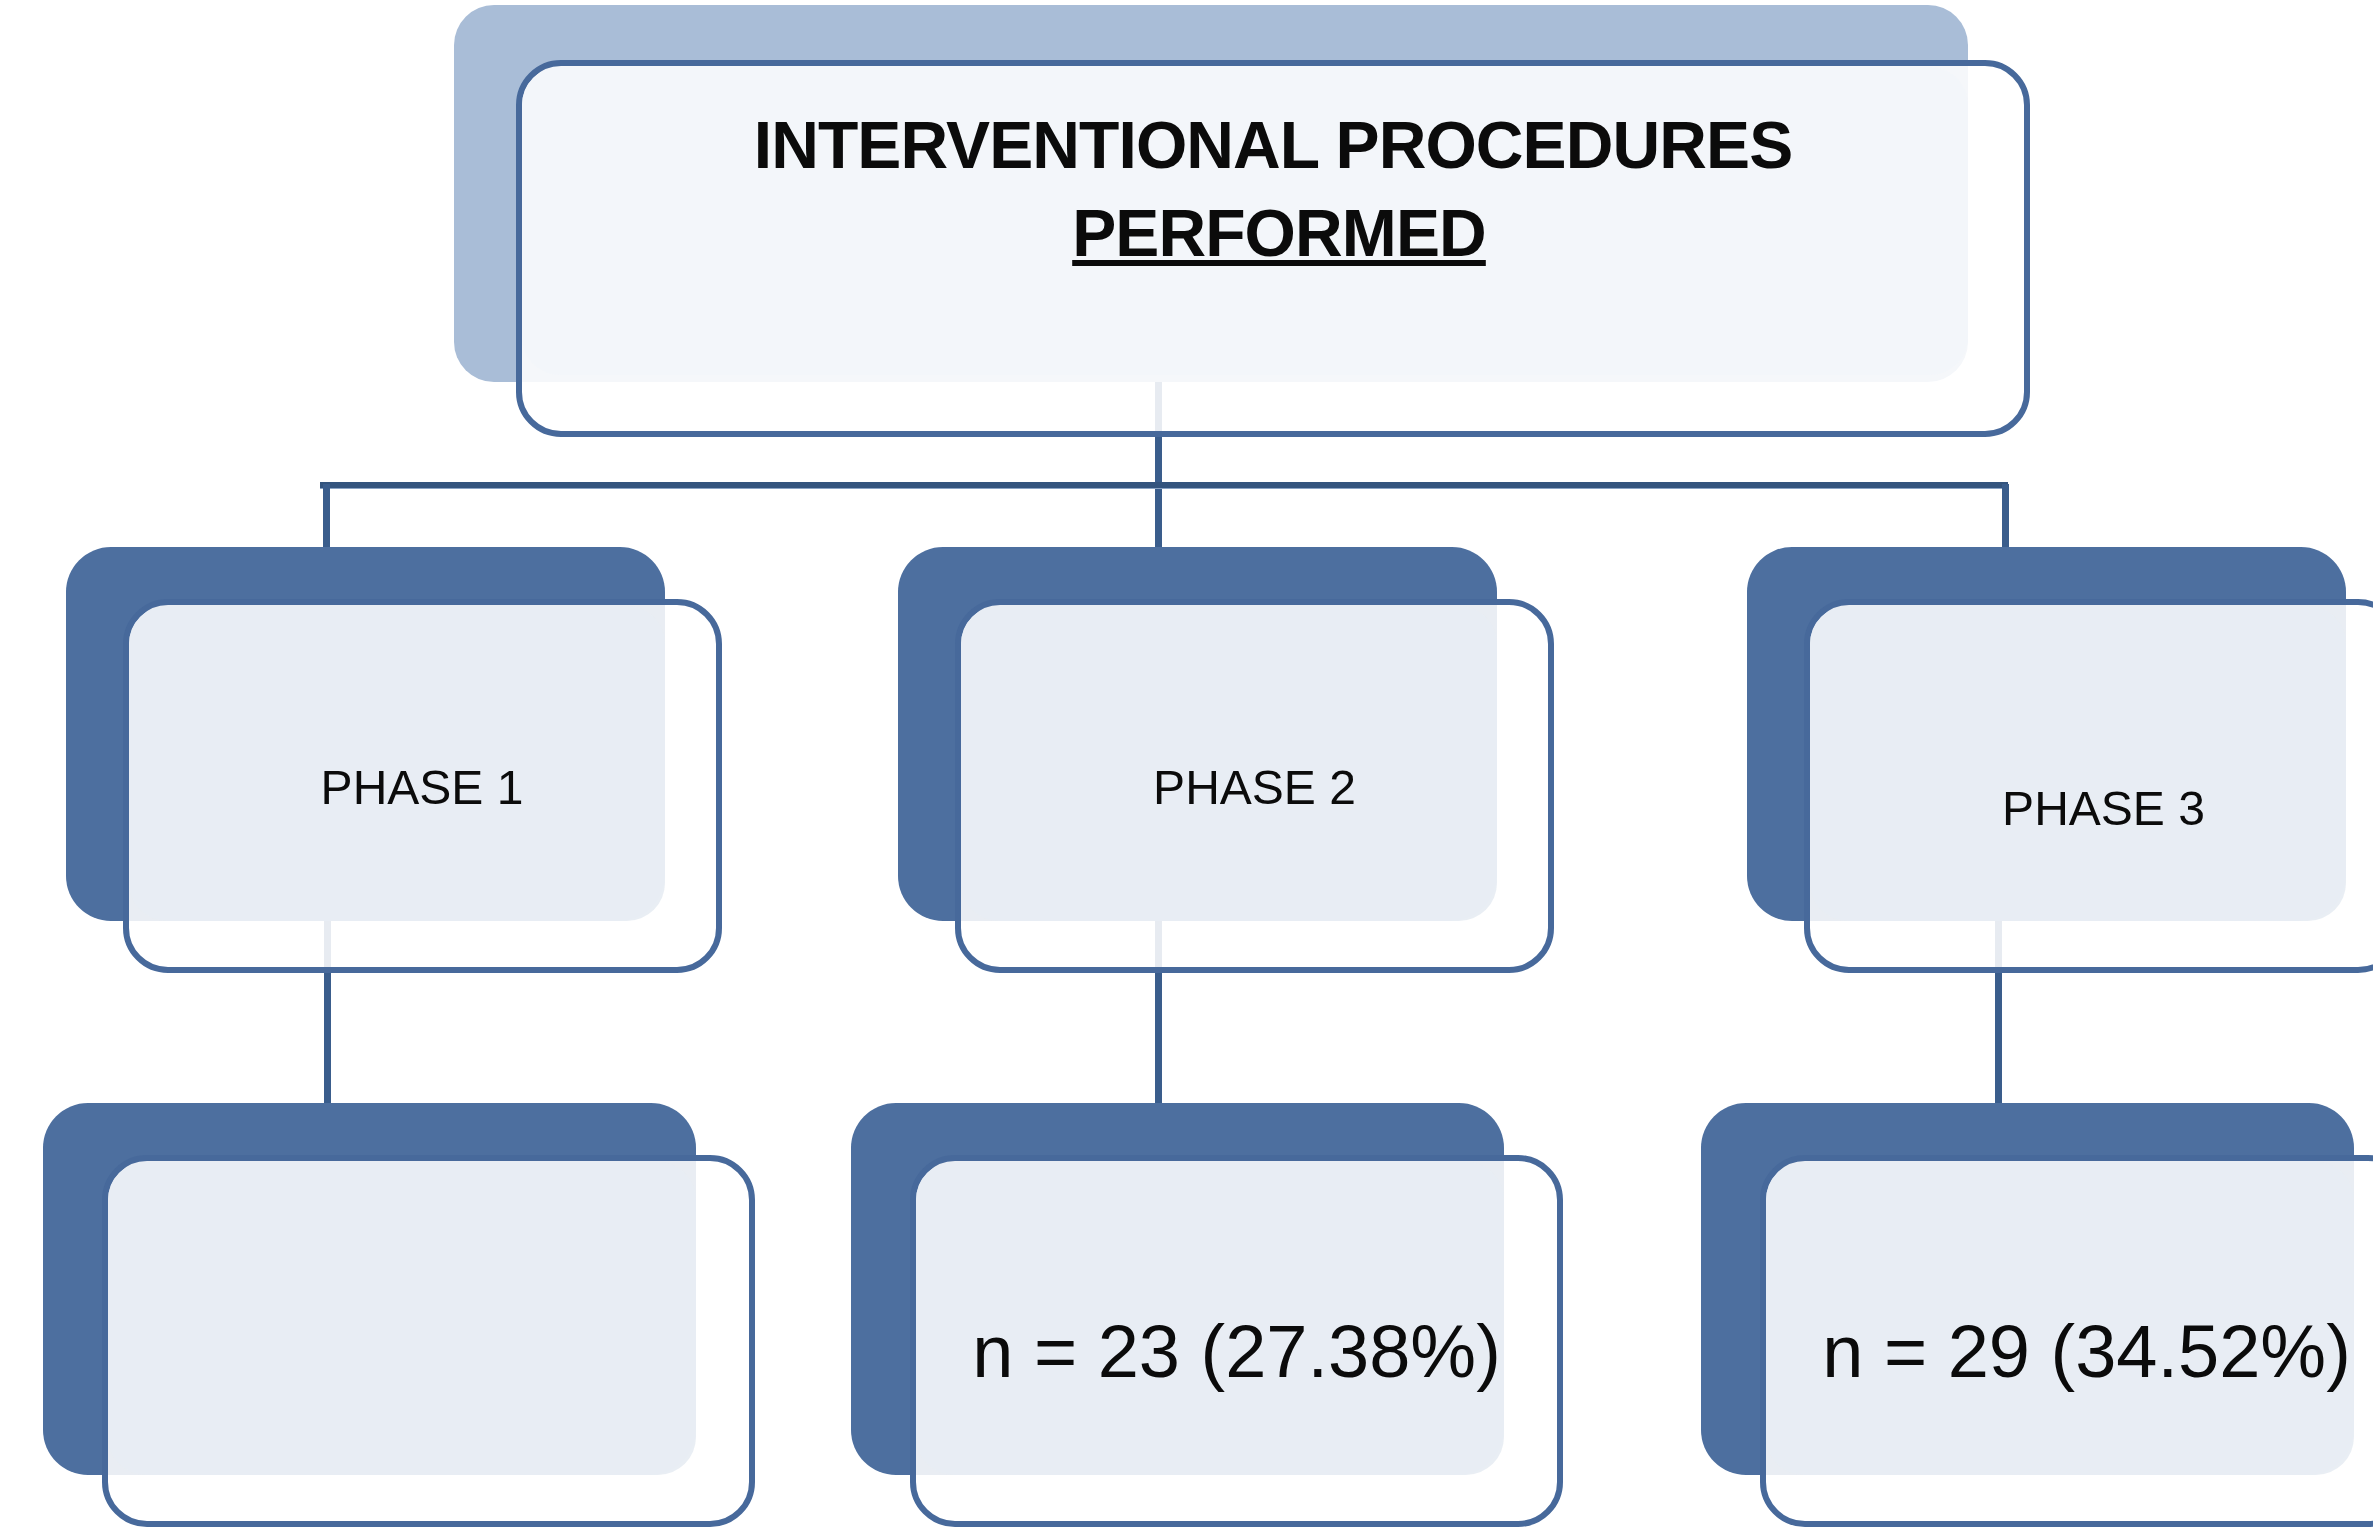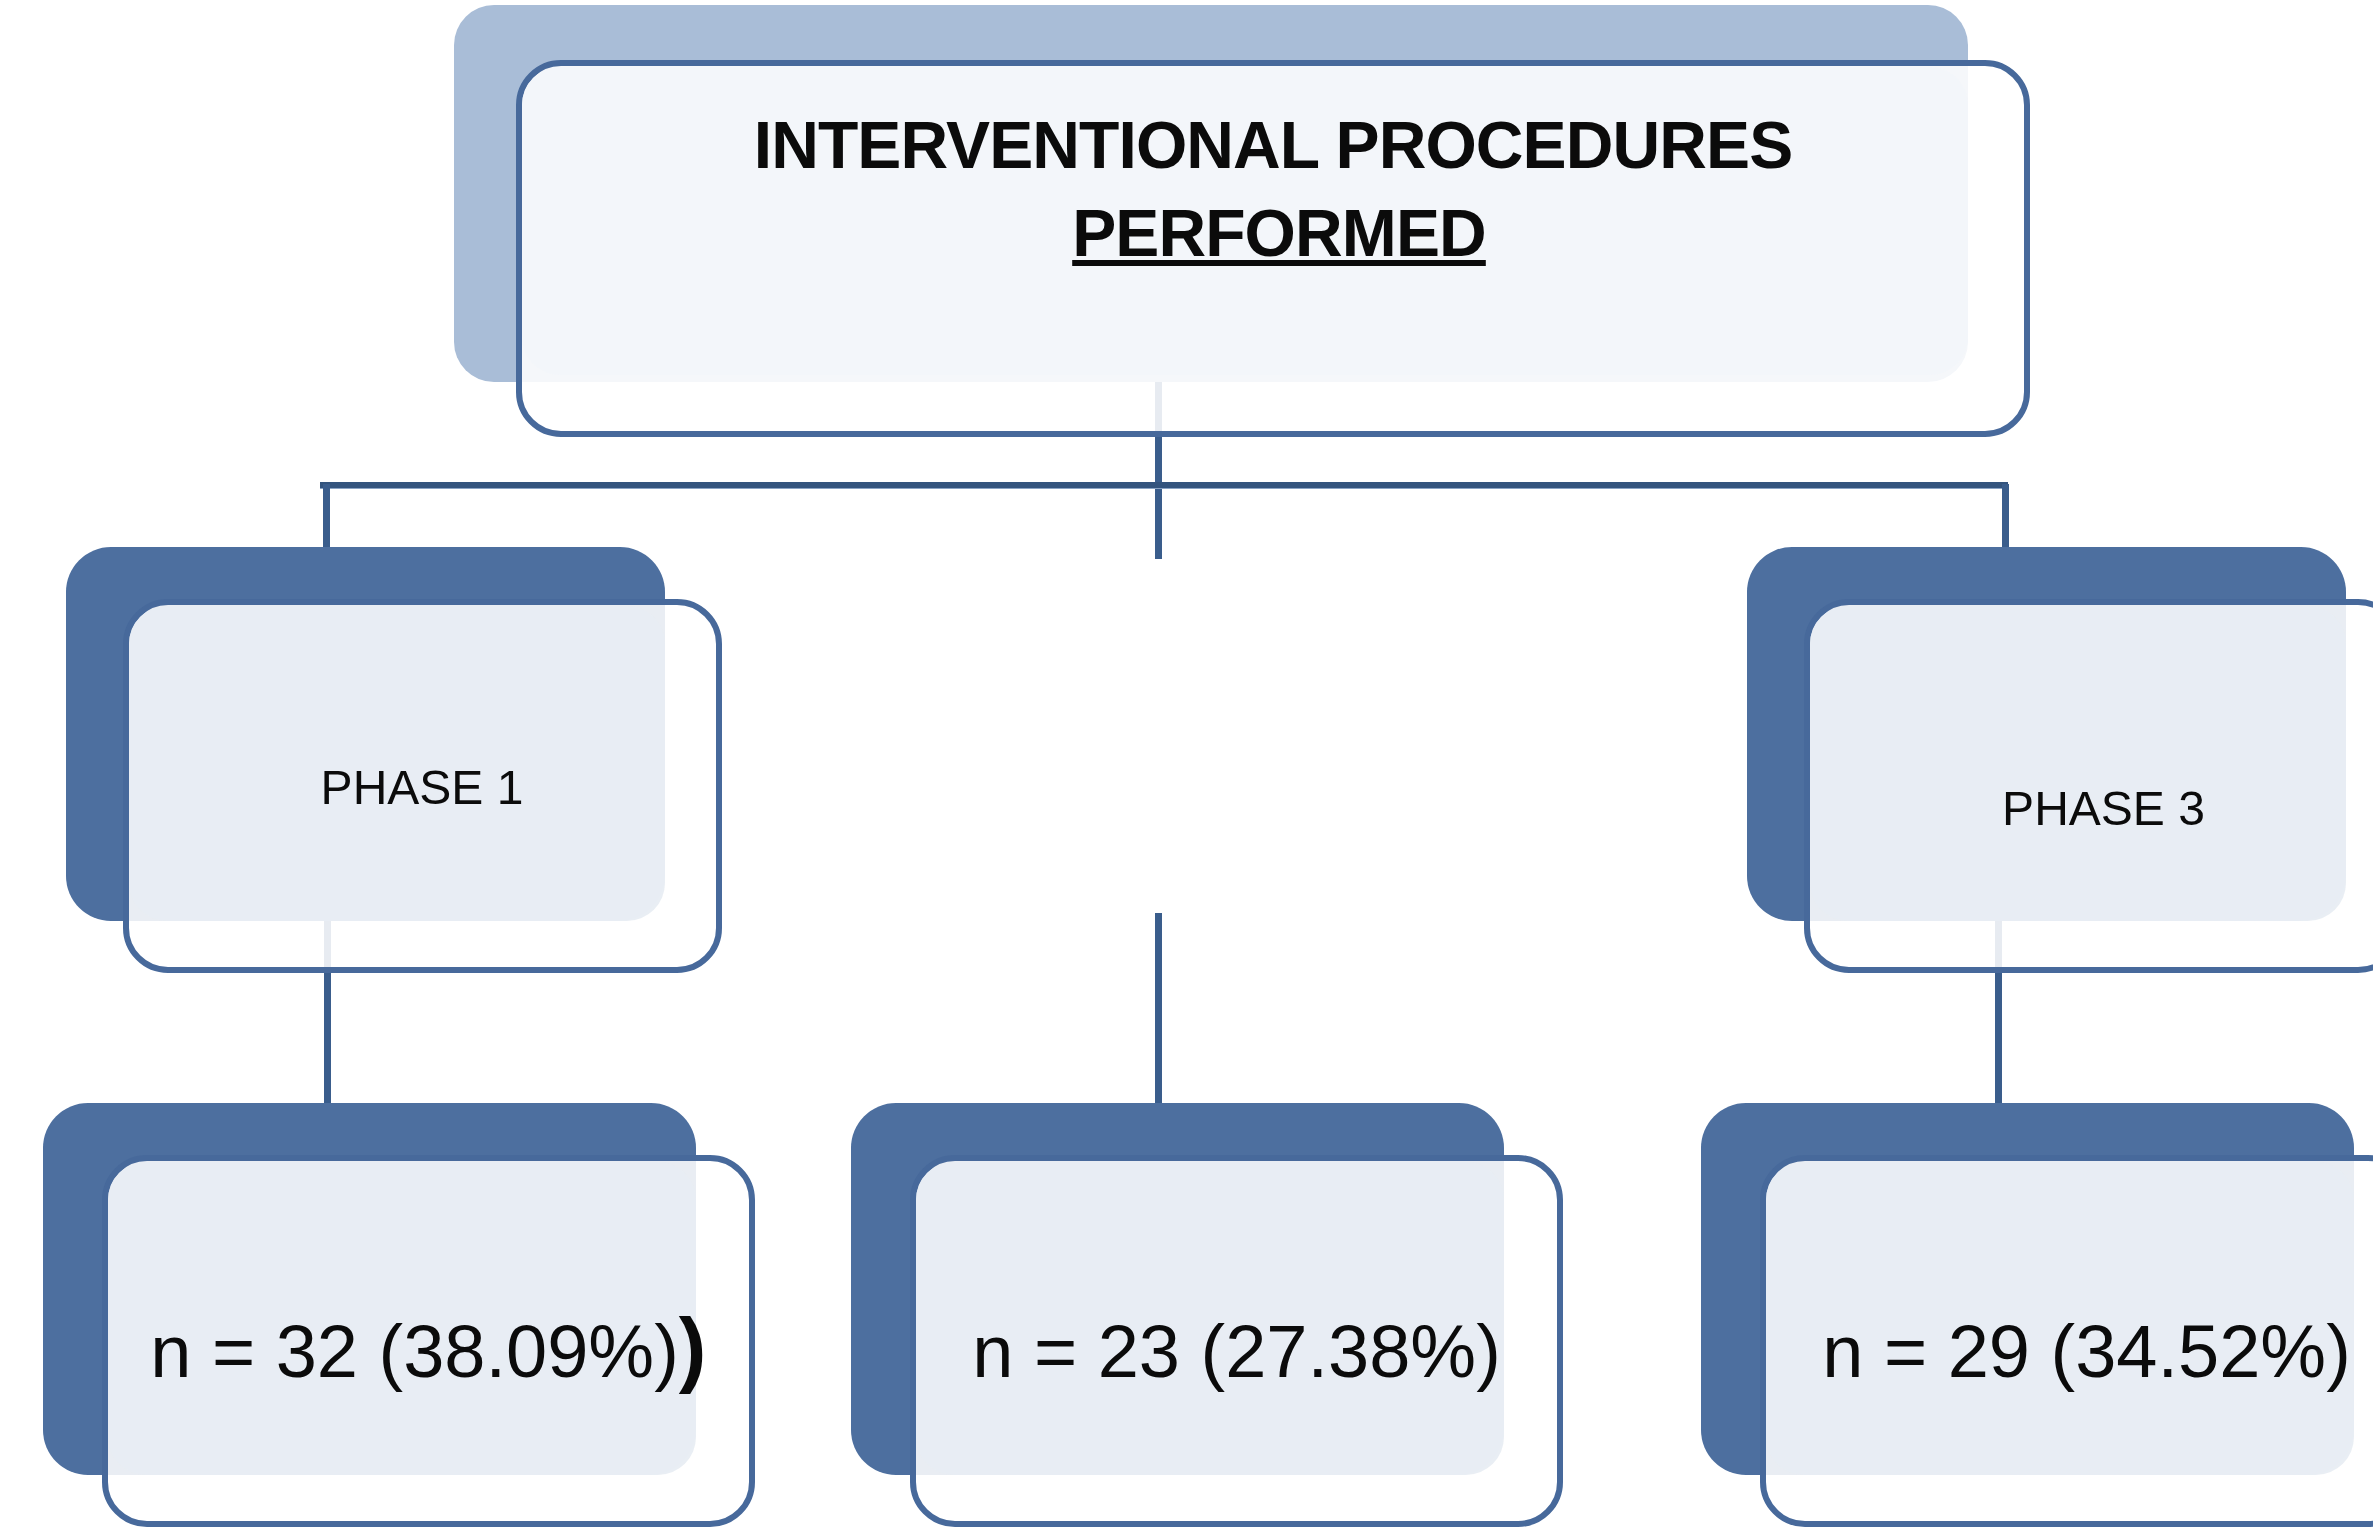--- a/index.html
+++ b/index.html
@@ -51,33 +51,38 @@
     <div class="label title-line" style="left:68px;top:186px;width:1514px;text-decoration:underline;">PERFORMED</div>
   </div>
 
   <div class="node node--phase" style="left:26.5px;top:547px;width:719px;height:483px;">
     <div class="shadow" style="left:0;top:0;width:599px;height:374px;"></div>
     <div class="bbox" style="left:57px;top:52px;width:599px;height:374px;"></div>
     <div class="panel" style="left:63px;top:59px;width:536px;height:315px;"></div>
     <div class="label phase-label" style="left:57px;top:203px;width:599px;">PHASE 1</div>
   </div>
 
+  <div class="node node--phase" style="left:859px;top:547px;width:719px;height:483px;">
+    <div class="shadow" style="left:0;top:0;width:599px;height:374px;"></div>
+    <div class="bbox" style="left:57px;top:52px;width:599px;height:374px;"></div>
+    <div class="panel" style="left:63px;top:59px;width:536px;height:315px;"></div>
+    <div class="label phase-label" style="left:57px;top:203px;width:599px;">PHASE 2</div>
+  </div>
 
   <div class="node node--phase" style="left:1708px;top:547px;width:719px;height:483px;">
     <div class="shadow" style="left:0;top:0;width:599px;height:374px;"></div>
     <div class="bbox" style="left:57px;top:52px;width:599px;height:374px;"></div>
     <div class="panel" style="left:63px;top:59px;width:536px;height:315px;"></div>
     <div class="label phase-label" style="left:57px;top:224px;width:599px;">PHASE 3</div>
   </div>
 
   <div class="node node--count" style="left:3.8px;top:1103px;width:729px;height:435px;">
     <div class="shadow" style="left:0;top:0;width:653px;height:372px;"></div>
     <div class="bbox" style="left:59px;top:52px;width:653px;height:372px;"></div>
     <div class="panel" style="left:65px;top:59px;width:588px;height:313px;"></div>
-    <div class="label count-label" style="left:59px;top:202px;width:653px;"><span>n = 32 (38.09%)</span><span class="count-suffix">)</span></div>
   </div>
 
   <div class="node node--count" style="left:812px;top:1103px;width:729px;height:435px;">
     <div class="shadow" style="left:0;top:0;width:653px;height:372px;"></div>
     <div class="bbox" style="left:59px;top:52px;width:653px;height:372px;"></div>
     <div class="panel" style="left:65px;top:59px;width:588px;height:313px;"></div>
     <div class="label count-label" style="left:59px;top:202px;width:653px;"><span>n = 23 (27.38%)</span><span class="count-suffix"></span></div>
   </div>
 
   <div class="node node--count" style="left:1662px;top:1103px;width:729px;height:435px;">

